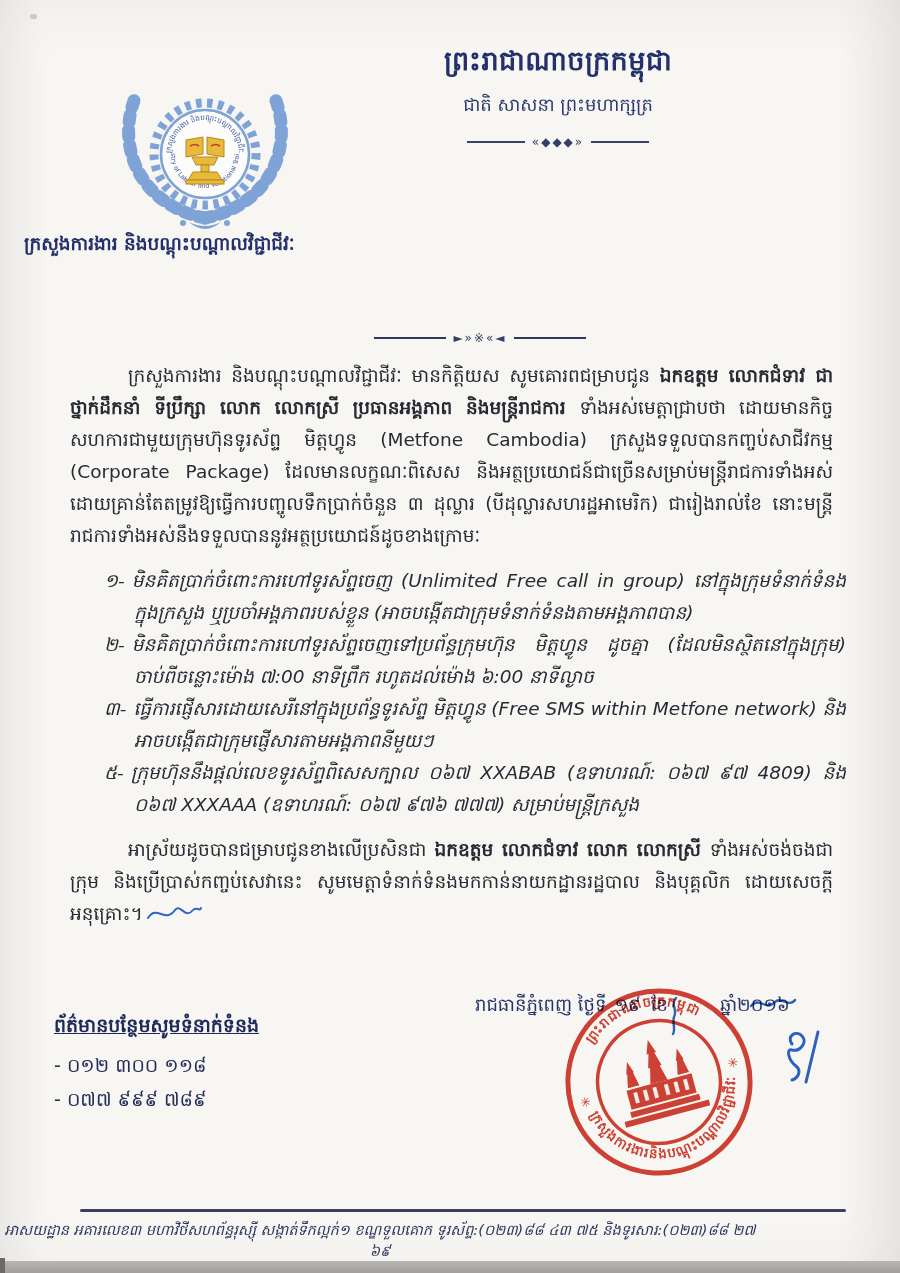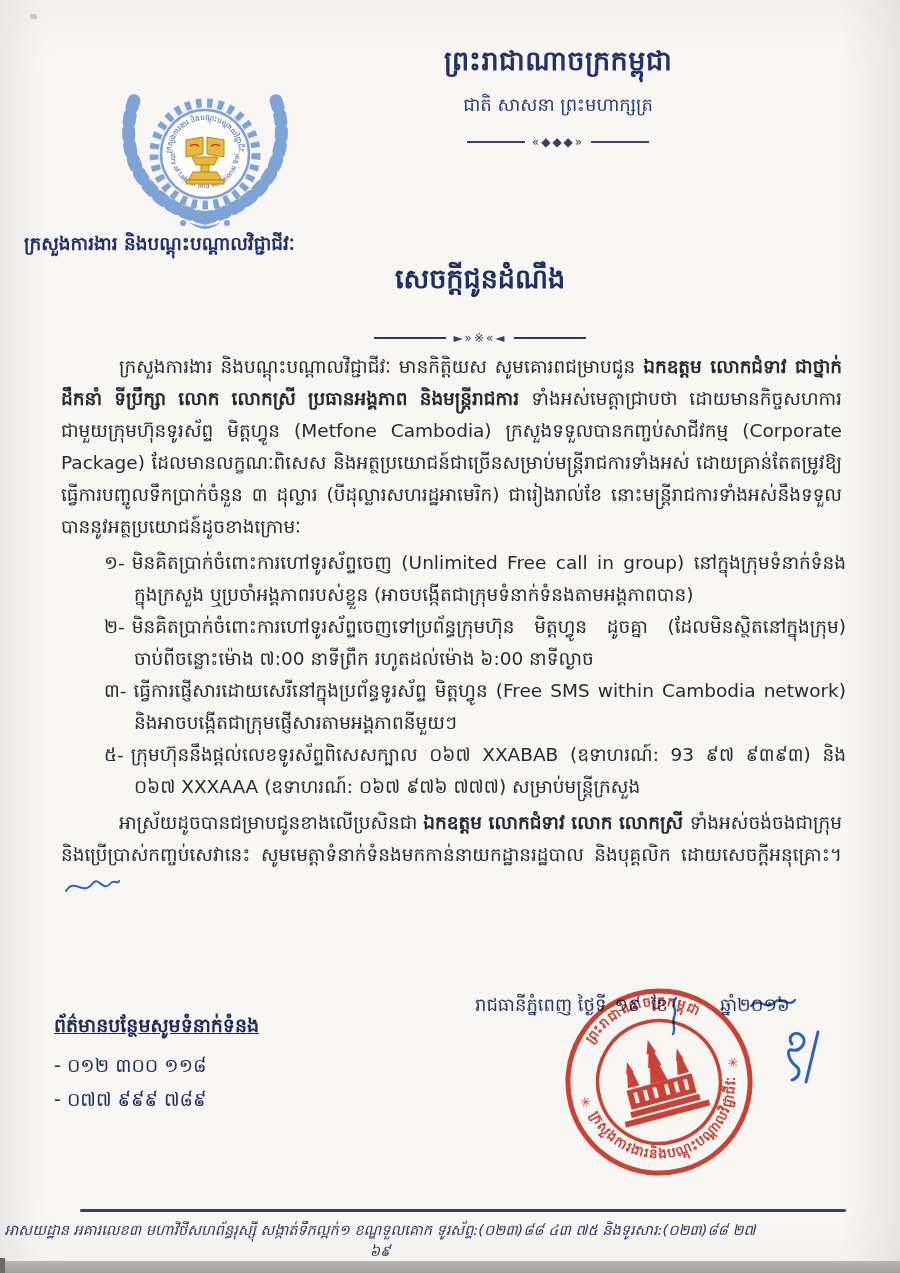--- a/index.html
+++ b/index.html
@@ -16,24 +16,24 @@
   .motto{font-size:18px; color:#2b3a6e; margin-top:10px;}
   .divider{display:flex; align-items:center; justify-content:center; gap:7px; margin-top:16px;}
   .divider .line{height:1.6px; background:#3a4468; width:58px;}
   .divider .orn{font-size:12px; color:#343f66; letter-spacing:2px; line-height:1;}
   .ministry{left:24px; top:232px; font-size:18.5px; font-weight:700; color:#23306b;}
   .doc-title{left:60px; top:262px; width:840px; text-align:center; font-size:27px; font-weight:700; color:#202f63;}
   .divider2{left:60px; top:316px; width:840px;}
   .divider2 .line{width:72px; background:#2e3858;}
   
   .body{left:57px; top:347px; width:789px; font-size:18.5px; line-height:32px; text-align:justify; color:#262a33;}
-  .body p{margin:4px;}
+  .body p{margin:13px;}
   .indent{text-indent:58px;}
   b{font-weight:700;}
-  .list{margin:0 0 0 47px;}
+  .list{margin:0 0 0 47px;font-style:italic;}
   .li{padding-left:30px; text-indent:-30px; text-align:justify;}
   .li .num{margin-right:7px;}
   .closing{margin-top:10px;}
   .sig-inline{display:inline-block; vertical-align:-6px; margin-left:2px;}
   
   .dateline{left:475px; top:993px; font-size:18px; color:#273268; z-index:2; white-space:nowrap;}
   .dateline .day{margin-left:8px; font-weight:400;}
   .dateline .mlab{margin-left:10px;}
   .dateline .ylab{margin-left:52px;}
   .contact{left:54px; top:1013px; font-size:19px; color:#232d58;}
@@ -93,36 +93,35 @@
     <div class="motto">ជាតិ សាសនា ព្រះមហាក្សត្រ</div>
     <div class="divider">
       <span class="line"></span>
       <span class="orn">«◆◆◆»</span>
       <span class="line"></span>
     </div>
   </div>
 
   <div class="abs ministry">ក្រសួងការងារ និងបណ្ដុះបណ្ដាលវិជ្ជាជីវៈ</div>
 
-  <div class="abs doc-title">សេចក្ដីជូនដំណឹង</div>
 
   <div class="abs divider divider2">
     <span class="line"></span>
     <span class="orn">►»※«◄</span>
     <span class="line"></span>
   </div>
 
   <div class="abs body">
     <p class="indent"><span>ក្រសួងការងារ និងបណ្ដុះបណ្ដាលវិជ្ជាជីវៈ មានកិត្តិយស សូមគោរពជម្រាបជូន </span><b>ឯកឧត្ដម លោកជំទាវ ជាថ្នាក់ដឹកនាំ ទីប្រឹក្សា លោក លោកស្រី ប្រធានអង្គភាព និងមន្ត្រីរាជការ </b><span>ទាំងអស់មេត្តាជ្រាបថា ដោយមានកិច្ចសហការជាមួយក្រុមហ៊ុនទូរស័ព្ទ មិត្តហ្វូន (Metfone Cambodia) ក្រសួងទទួលបានកញ្ចប់សាជីវកម្ម (Corporate Package) ដែលមានលក្ខណៈពិសេស និងអត្ថប្រយោជន៍ជាច្រើនសម្រាប់មន្ត្រីរាជការទាំងអស់ ដោយគ្រាន់តែតម្រូវឱ្យធ្វើការបញ្ចូលទឹកប្រាក់ចំនួន ៣ ដុល្លារ (បីដុល្លារសហរដ្ឋអាមេរិក) ជារៀងរាល់ខែ នោះមន្ត្រីរាជការទាំងអស់នឹងទទួលបាននូវអត្ថប្រយោជន៍ដូចខាងក្រោមៈ</span></p>
 
     <div class="list">
       <div class="li"><span class="num">១-</span><span>មិនគិតប្រាក់ចំពោះការហៅទូរស័ព្ទចេញ (Unlimited Free call in group) នៅក្នុងក្រុមទំនាក់ទំនងក្នុងក្រសួង ឬប្រចាំអង្គភាពរបស់ខ្លួន (អាចបង្កើតជាក្រុមទំនាក់ទំនងតាមអង្គភាពបាន)</span></div>
       <div class="li"><span class="num">២-</span><span>មិនគិតប្រាក់ចំពោះការហៅទូរស័ព្ទចេញទៅប្រព័ន្ធក្រុមហ៊ុន មិត្តហ្វូន ដូចគ្នា (ដែលមិនស្ថិតនៅក្នុងក្រុម) ចាប់ពីចន្លោះម៉ោង ៧:00 នាទីព្រឹក រហូតដល់ម៉ោង ៦:00 នាទីល្ងាច</span></div>
-      <div class="li"><span class="num">៣-</span><span>ធ្វើការផ្ញើសារដោយសេរីនៅក្នុងប្រព័ន្ធទូរស័ព្ទ មិត្តហ្វូន (Free SMS within Cambodia network) និងអាចបង្កើតជាក្រុមផ្ញើសារតាមអង្គភាពនីមួយៗ</span></div>
-      <div class="li"><span class="num">៥-</span><span>ក្រុមហ៊ុននឹងផ្ដល់លេខទូរស័ព្ទពិសេសក្បាល ០៦៧ XXABAB (ឧទាហរណ៍: 93 ៩៧ ៩៣៩៣) និង ០៦៧ XXXAAA (ឧទាហរណ៍: ០៦៧ ៩៧៦ ៧៧៧) សម្រាប់មន្ត្រីក្រសួង</span></div>
+      <div class="li"><span class="num">៣-</span><span>ធ្វើការផ្ញើសារដោយសេរីនៅក្នុងប្រព័ន្ធទូរស័ព្ទ មិត្តហ្វូន (Free SMS within Metfone network) និងអាចបង្កើតជាក្រុមផ្ញើសារតាមអង្គភាពនីមួយៗ</span></div>
+      <div class="li"><span class="num">៥-</span><span>ក្រុមហ៊ុននឹងផ្ដល់លេខទូរស័ព្ទពិសេសក្បាល ០៦៧ XXABAB (ឧទាហរណ៍: ០៦៧ ៩៧ 4809) និង ០៦៧ XXXAAA (ឧទាហរណ៍: ០៦៧ ៩៧៦ ៧៧៧) សម្រាប់មន្ត្រីក្រសួង</span></div>
     </div>
 
     <p class="indent closing"><span>អាស្រ័យដូចបានជម្រាបជូនខាងលើប្រសិនជា </span><b>ឯកឧត្ដម លោកជំទាវ លោក លោកស្រី </b><span>ទាំងអស់ចង់ចងជាក្រុម និងប្រើប្រាស់កញ្ចប់សេវានេះ សូមមេត្ដាទំនាក់ទំនងមកកាន់នាយកដ្ឋានរដ្ឋបាល និងបុគ្គលិក ដោយសេចក្ដីអនុគ្រោះ។</span><svg class="sig-inline" width="58" height="24" viewBox="0 0 58 24">
           <path d="M3,16 C12,2 20,22 30,8 C36,1 40,18 48,8 C51,4 55,10 56,6" stroke="#2f63c8" stroke-width="2" fill="none" stroke-linecap="round"></path>
         </svg></p>
   </div>
 
   <div class="abs dateline">
     <span>រាជធានីភ្នំពេញ ថ្ងៃទី</span><span class="day">១៩</span><span class="mlab">ខែ</span><span class="ylab">ឆ្នាំ២០១៦</span>
   </div>

